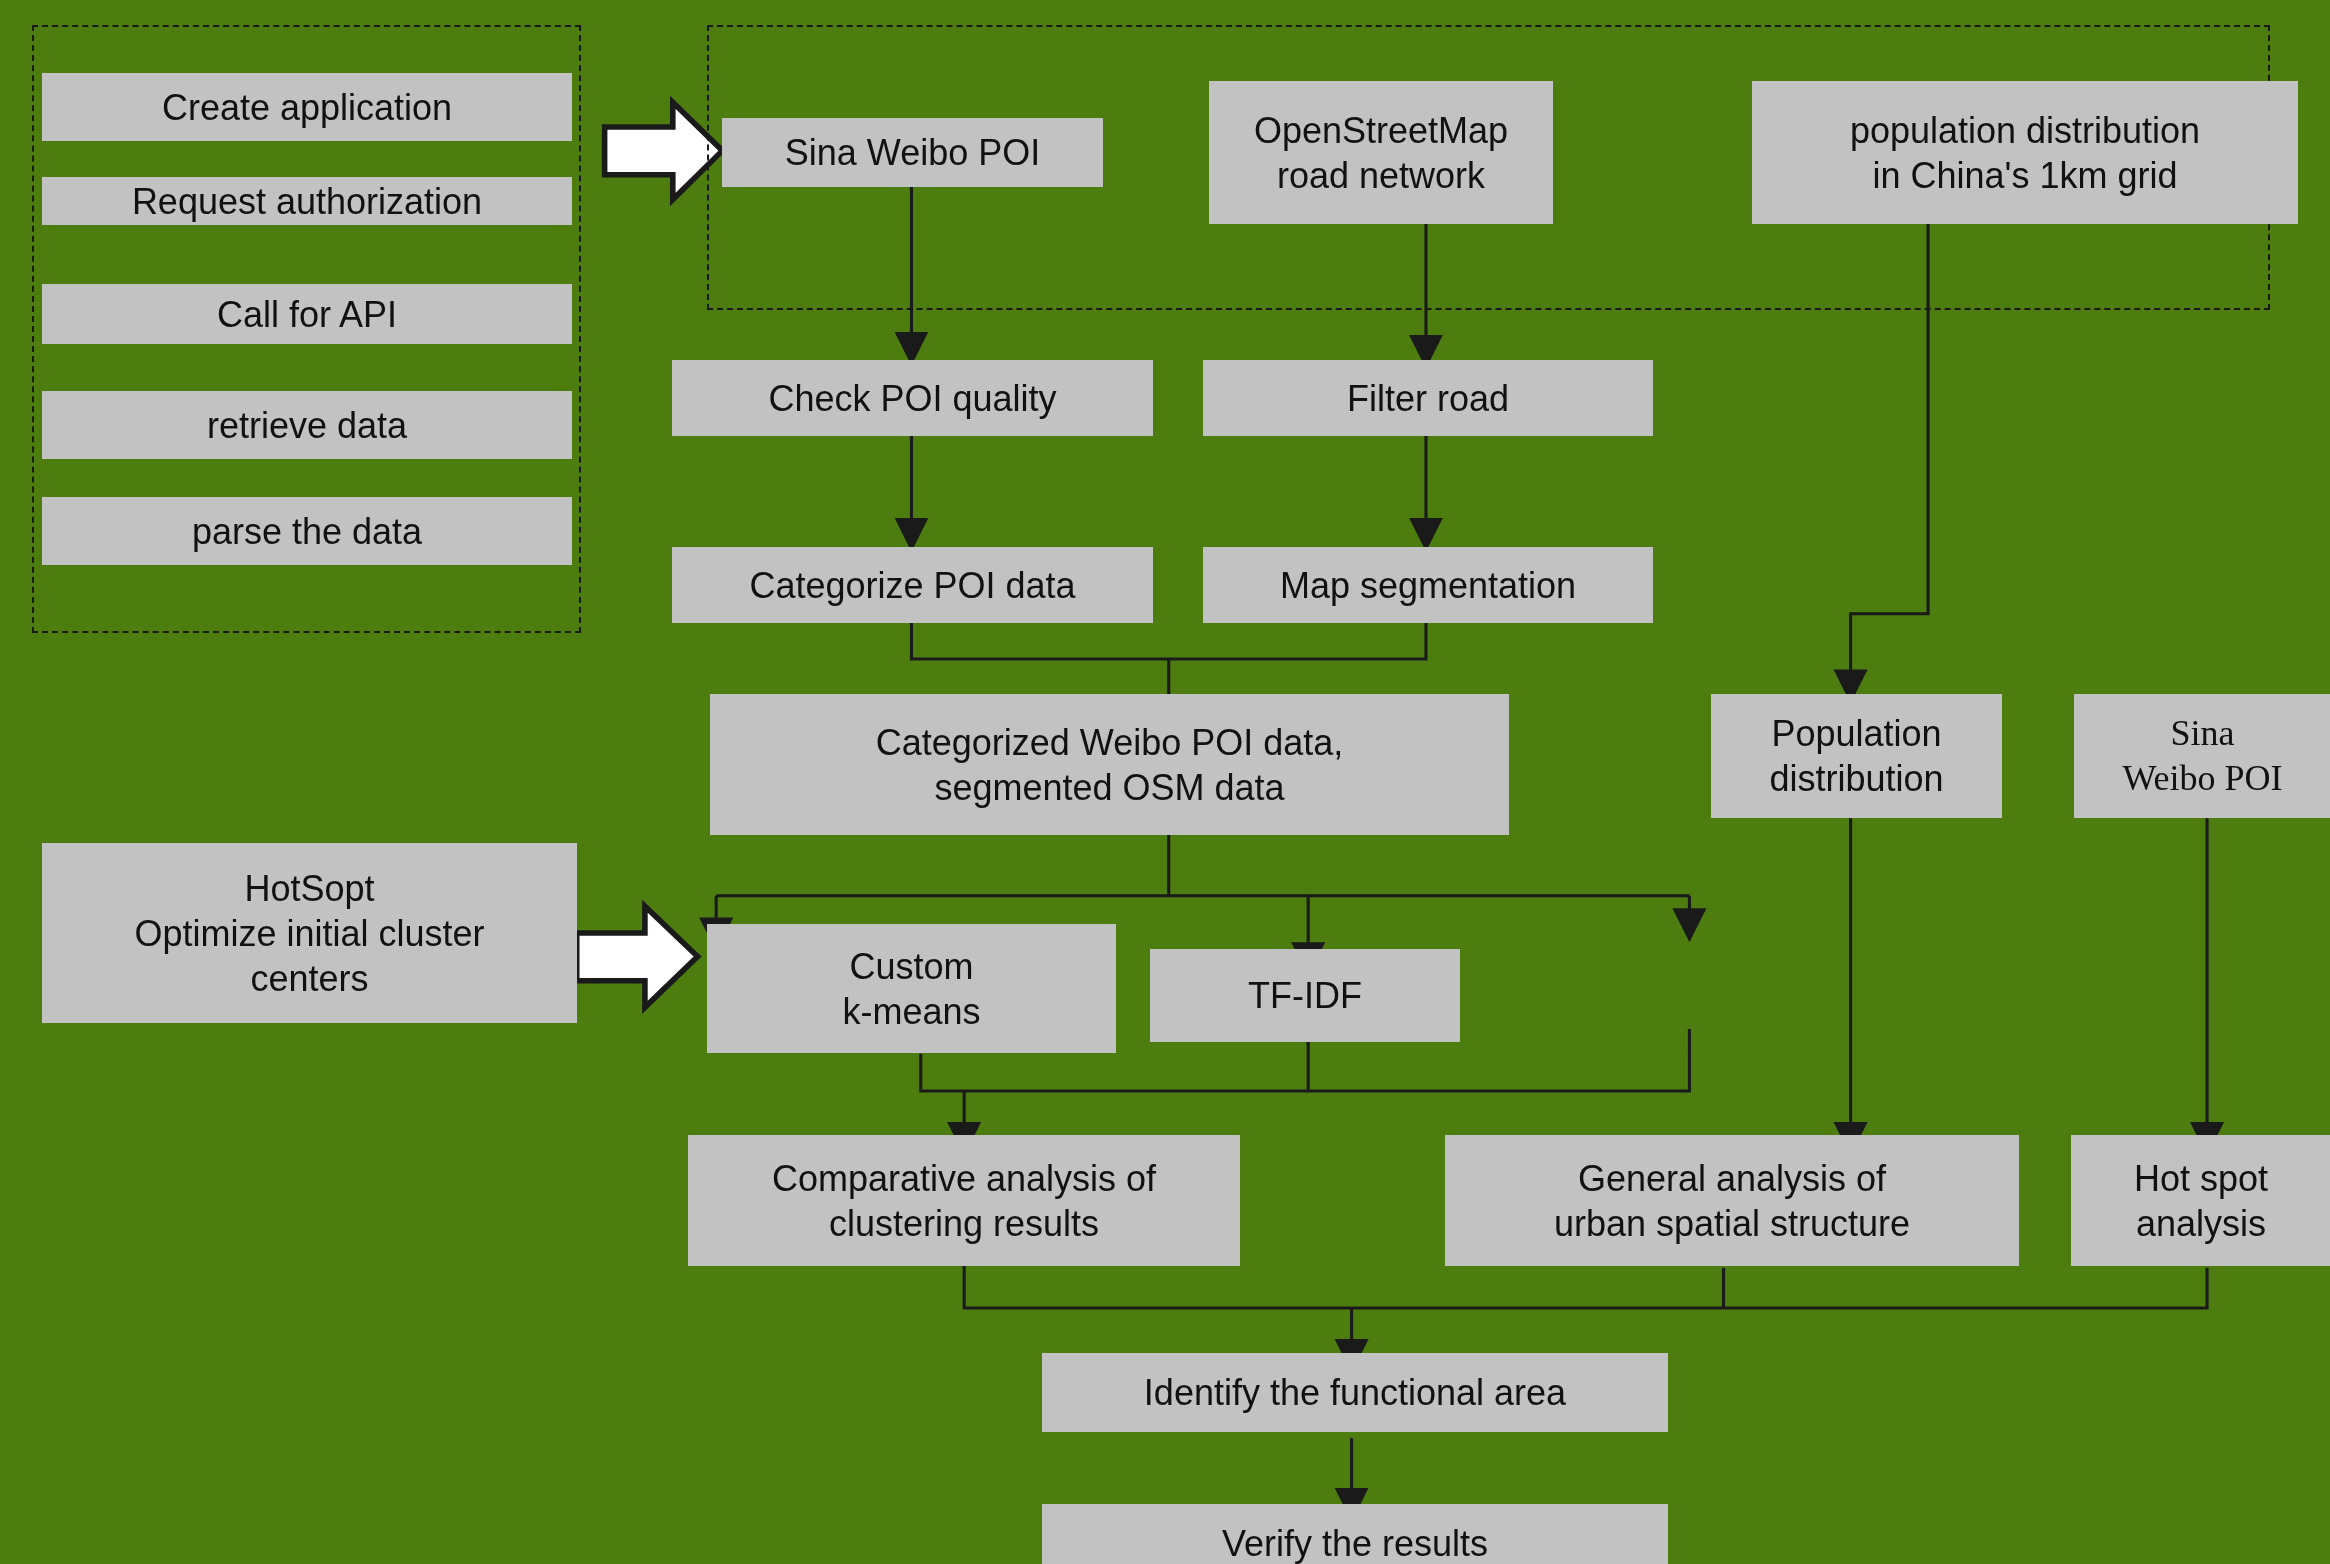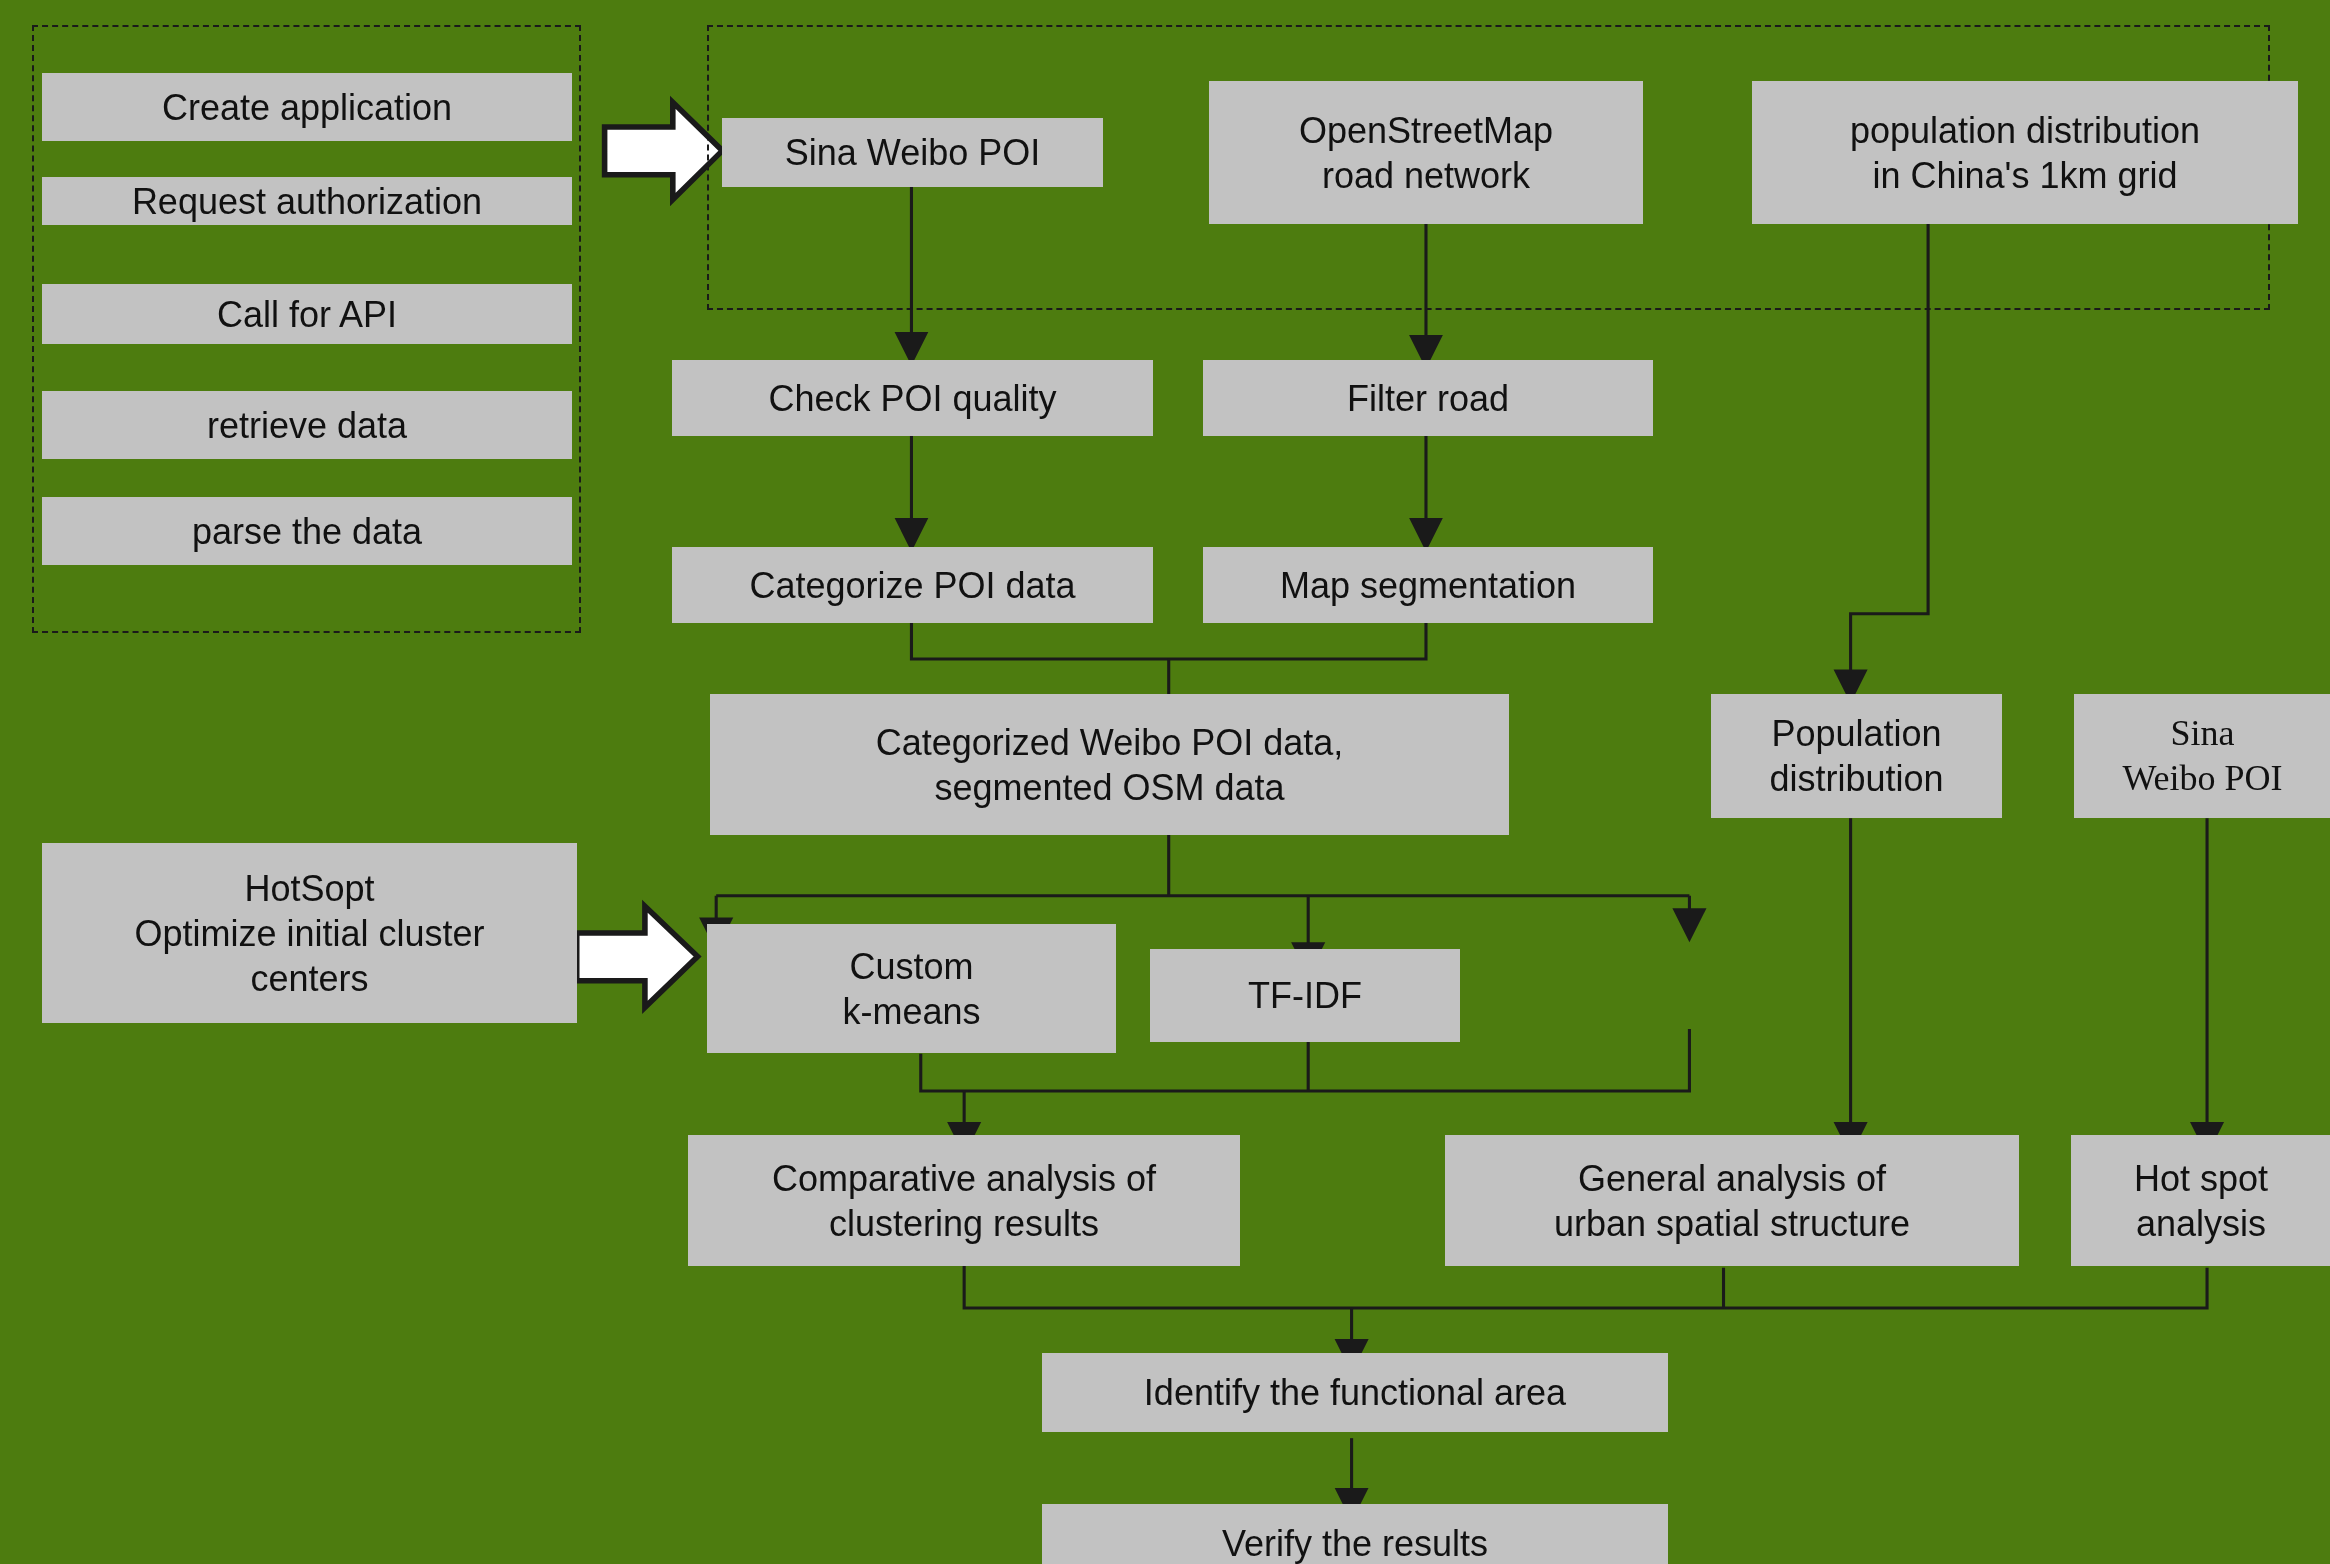--- a/index.html
+++ b/index.html
@@ -85,21 +85,21 @@
   <div class="boxlabel" style="left:42px;top:177px;width:530px;height:48px;">Request authorization</div>
 
   <div class="boxlabel" style="left:42px;top:284px;width:530px;height:60px;">Call for API</div>
 
   <div class="boxlabel" style="left:42px;top:391px;width:530px;height:68px;">retrieve data</div>
 
   <div class="boxlabel" style="left:42px;top:497px;width:530px;height:68px;">parse the data</div>
 
   <div class="boxlabel" style="left:722px;top:118px;width:381px;height:69px;">Sina Weibo POI</div>
 
-  <div class="boxlabel" style="left:1209px;top:81px;width:434px;height:143px;">OpenStreetMap
+  <div class="boxlabel" style="left:1209px;top:81px;width:344px;height:143px;">OpenStreetMap
 road network</div>
 
   <div class="boxlabel" style="left:1752px;top:81px;width:546px;height:143px;">population distribution
 in China's 1km grid</div>
 
   <div class="boxlabel" style="left:672px;top:360px;width:481px;height:76px;">Check POI quality</div>
 
   <div class="boxlabel" style="left:1203px;top:360px;width:450px;height:76px;">Filter road</div>
 
   <div class="boxlabel" style="left:672px;top:547px;width:481px;height:76px;">Categorize POI data</div>

